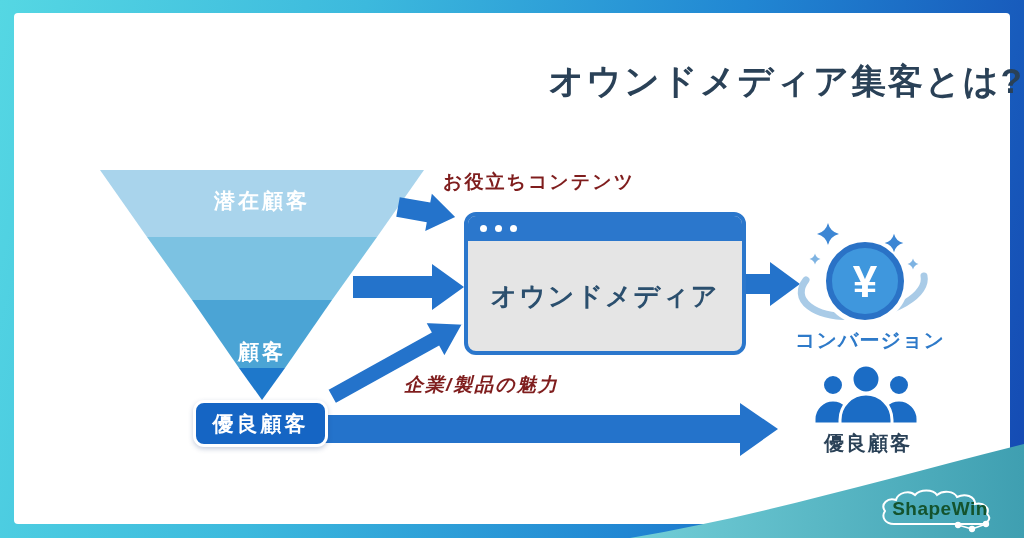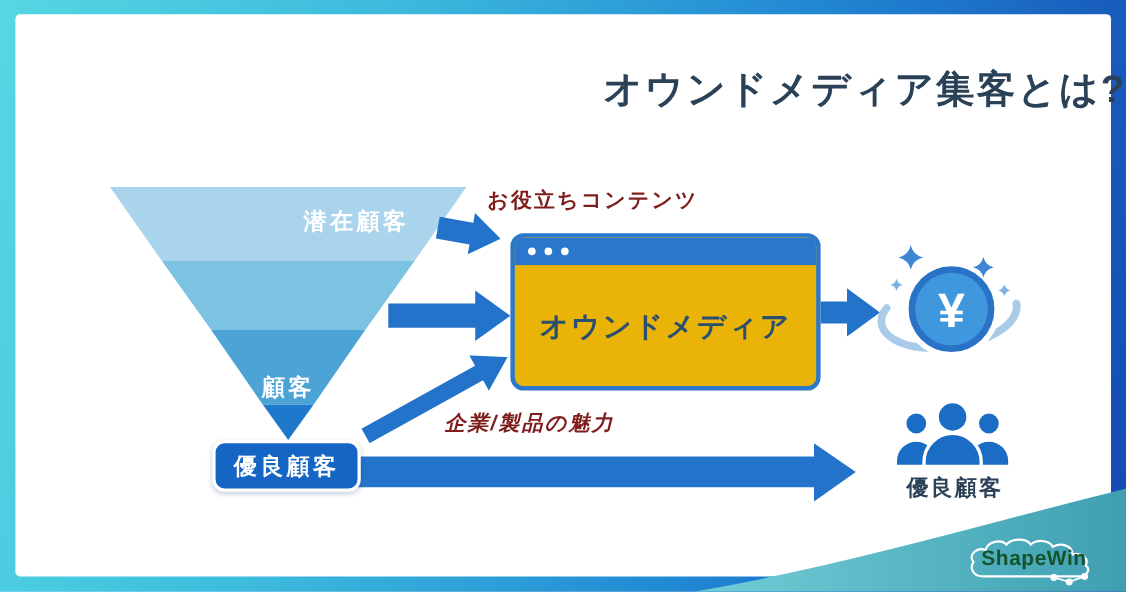--- a/index.html
+++ b/index.html
@@ -16,36 +16,36 @@
   .layer{position:absolute;left:0;top:0;z-index:2;}
   .txt{position:absolute;z-index:4;white-space:nowrap;}
   .page-title{
     left:0;top:58px;width:1024px;text-align:right;
     font-size:35px;font-weight:800;color:#2a4157;letter-spacing:2px;
   }
   .funnel-label{
     width:220px;text-align:center;font-size:21px;font-weight:800;color:#ffffff;
     letter-spacing:3px;
   }
-  .fl1{left:152px;top:187px;text-align:right;}
+  .fl1{left:152px;top:187px;}
   .fl2{left:152px;top:252px;}
   .fl3{left:152px;top:318px;margin-top:20px;}
   .ann{font-size:19px;font-weight:800;color:#7f1d1d;letter-spacing:2px;}
   .ann-top{left:443px;top:169px;}
   .ann-bottom{left:404px;top:372px;font-style:italic;}
   .loyal-box{
     position:absolute;left:193px;top:400px;width:135px;height:47px;z-index:3;
     background:#1565c4;border:3px solid #ffffff;border-radius:11px;
     box-shadow:0 2px 5px rgba(30,60,120,.25);
     display:flex;align-items:center;justify-content:center;box-sizing:border-box;
   }
   .loyal-box span{font-size:21px;font-weight:800;color:#ffffff;letter-spacing:3px;}
   .browser{
     position:absolute;left:464px;top:212px;width:282px;height:143px;z-index:3;
-    background:#eab308;border:4px solid #2b77cc;border-radius:12px;box-sizing:border-box;
+    background:#e5e5e5;border:4px solid #2b77cc;border-radius:12px;box-sizing:border-box;
     overflow:hidden;
   }
   .browser-bar{
     height:25px;background:#2b77cc;display:flex;align-items:center;
     padding-left:12px;gap:8px;
   }
   .browser-dot{width:7px;height:7px;border-radius:50%;background:#ffffff;}
   .browser-body{
     height:110px;display:flex;align-items:center;justify-content:center;
   }
@@ -133,20 +133,21 @@
   </div>
 
   <div class="txt page-title">オウンドメディア集客とは?</div>
 
   <div class="txt funnel-label fl1">潜在顧客</div>
   <div class="txt funnel-label fl3">顧客</div>
 
   <div class="txt ann ann-top">お役立ちコンテンツ</div>
   <div class="txt ann ann-bottom">企業/製品の魅力</div>
 
+  <div class="txt conv-label">コンバージョン</div>
   <div class="txt loyal-label">優良顧客</div>
 
   <div class="logo">
     <svg width="134" height="46" viewBox="0 0 134 46">
       <path d="M16,37 C7,37 3,30 7,24 C2,17 10,10 18,13 C20,5 32,3 37,8 C42,2 55,2 59,8 C65,3 76,4 79,10 C87,6 97,9 97,17 C106,15 112,21 109,27 C114,31 110,37 102,37 Z" fill="none" stroke="#ffffff" stroke-width="2"></path>
       <g stroke="#ffffff" stroke-width="1.5" fill="#ffffff">
         <line x1="80" y1="38" x2="94" y2="42"></line>
         <line x1="94" y1="42" x2="108" y2="37"></line>
         <circle cx="80" cy="38" r="2.4"></circle>
         <circle cx="94" cy="42" r="2.4"></circle>

